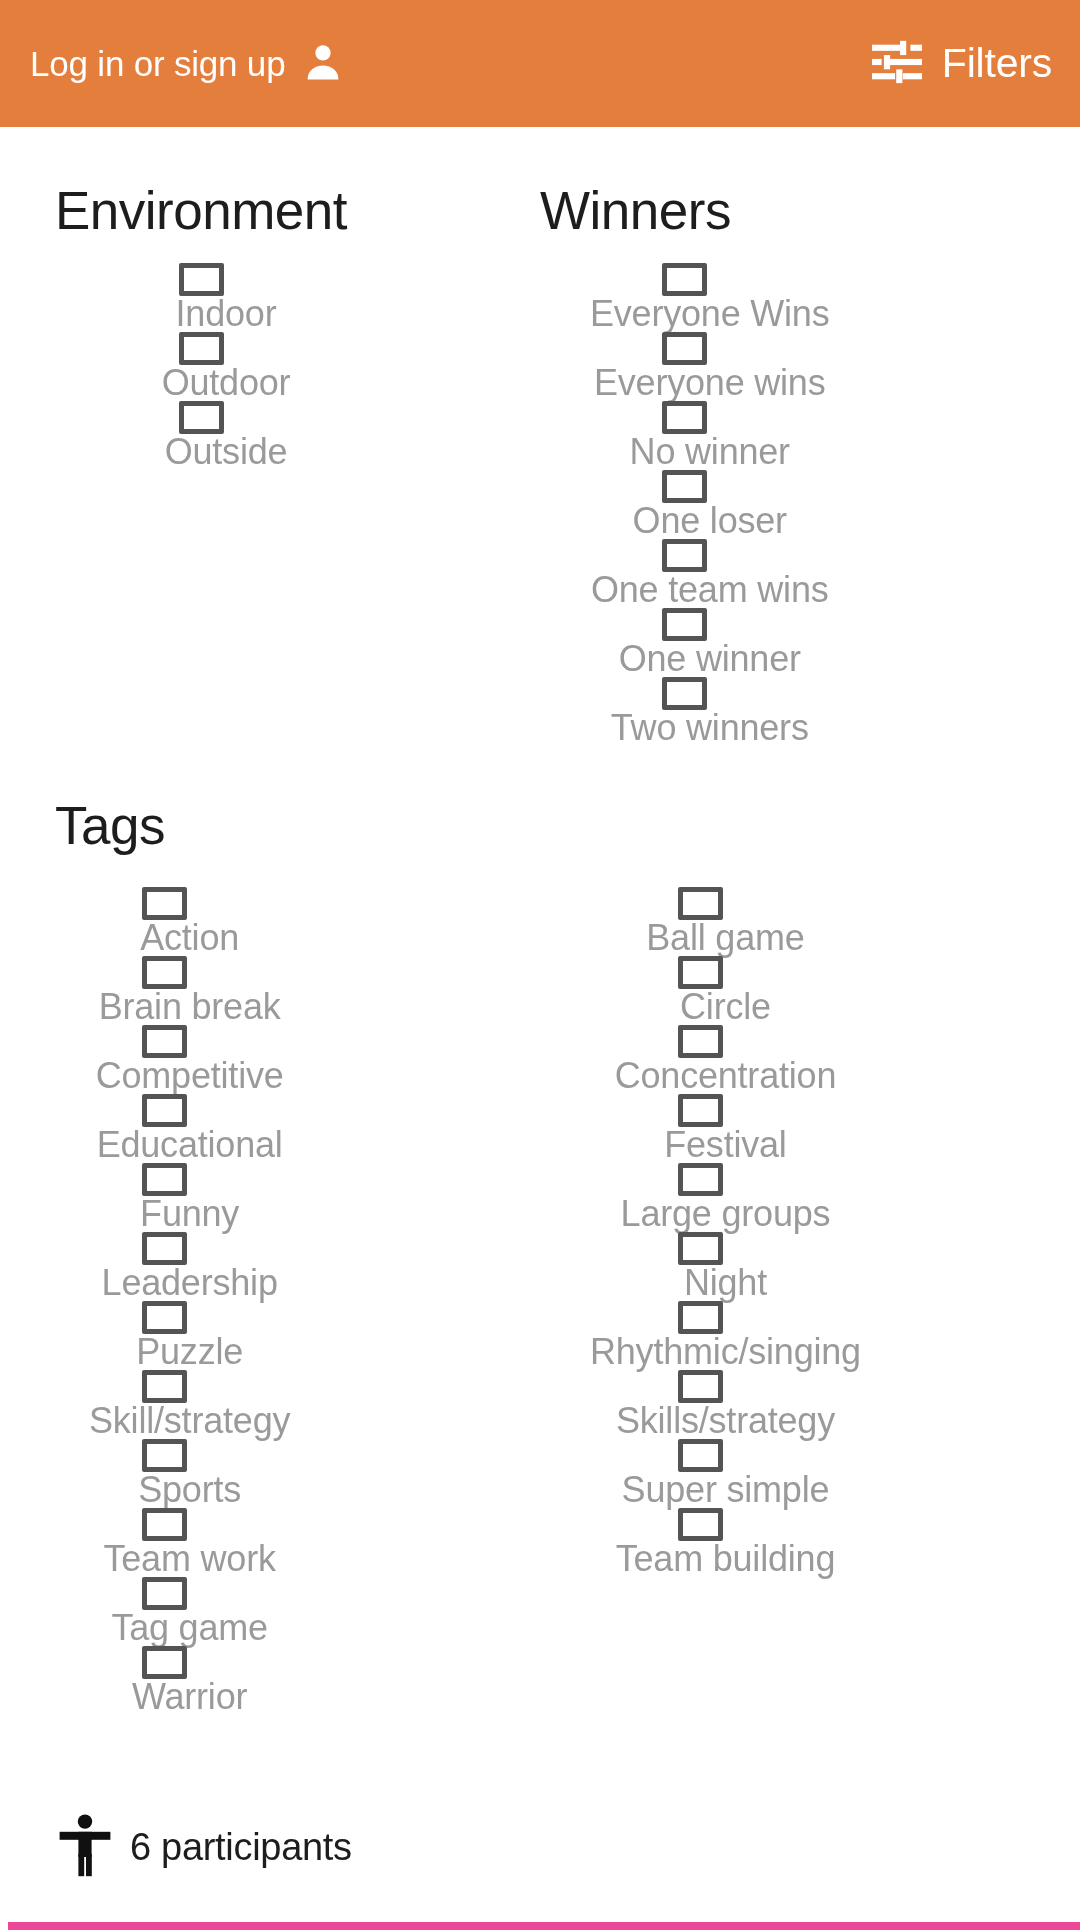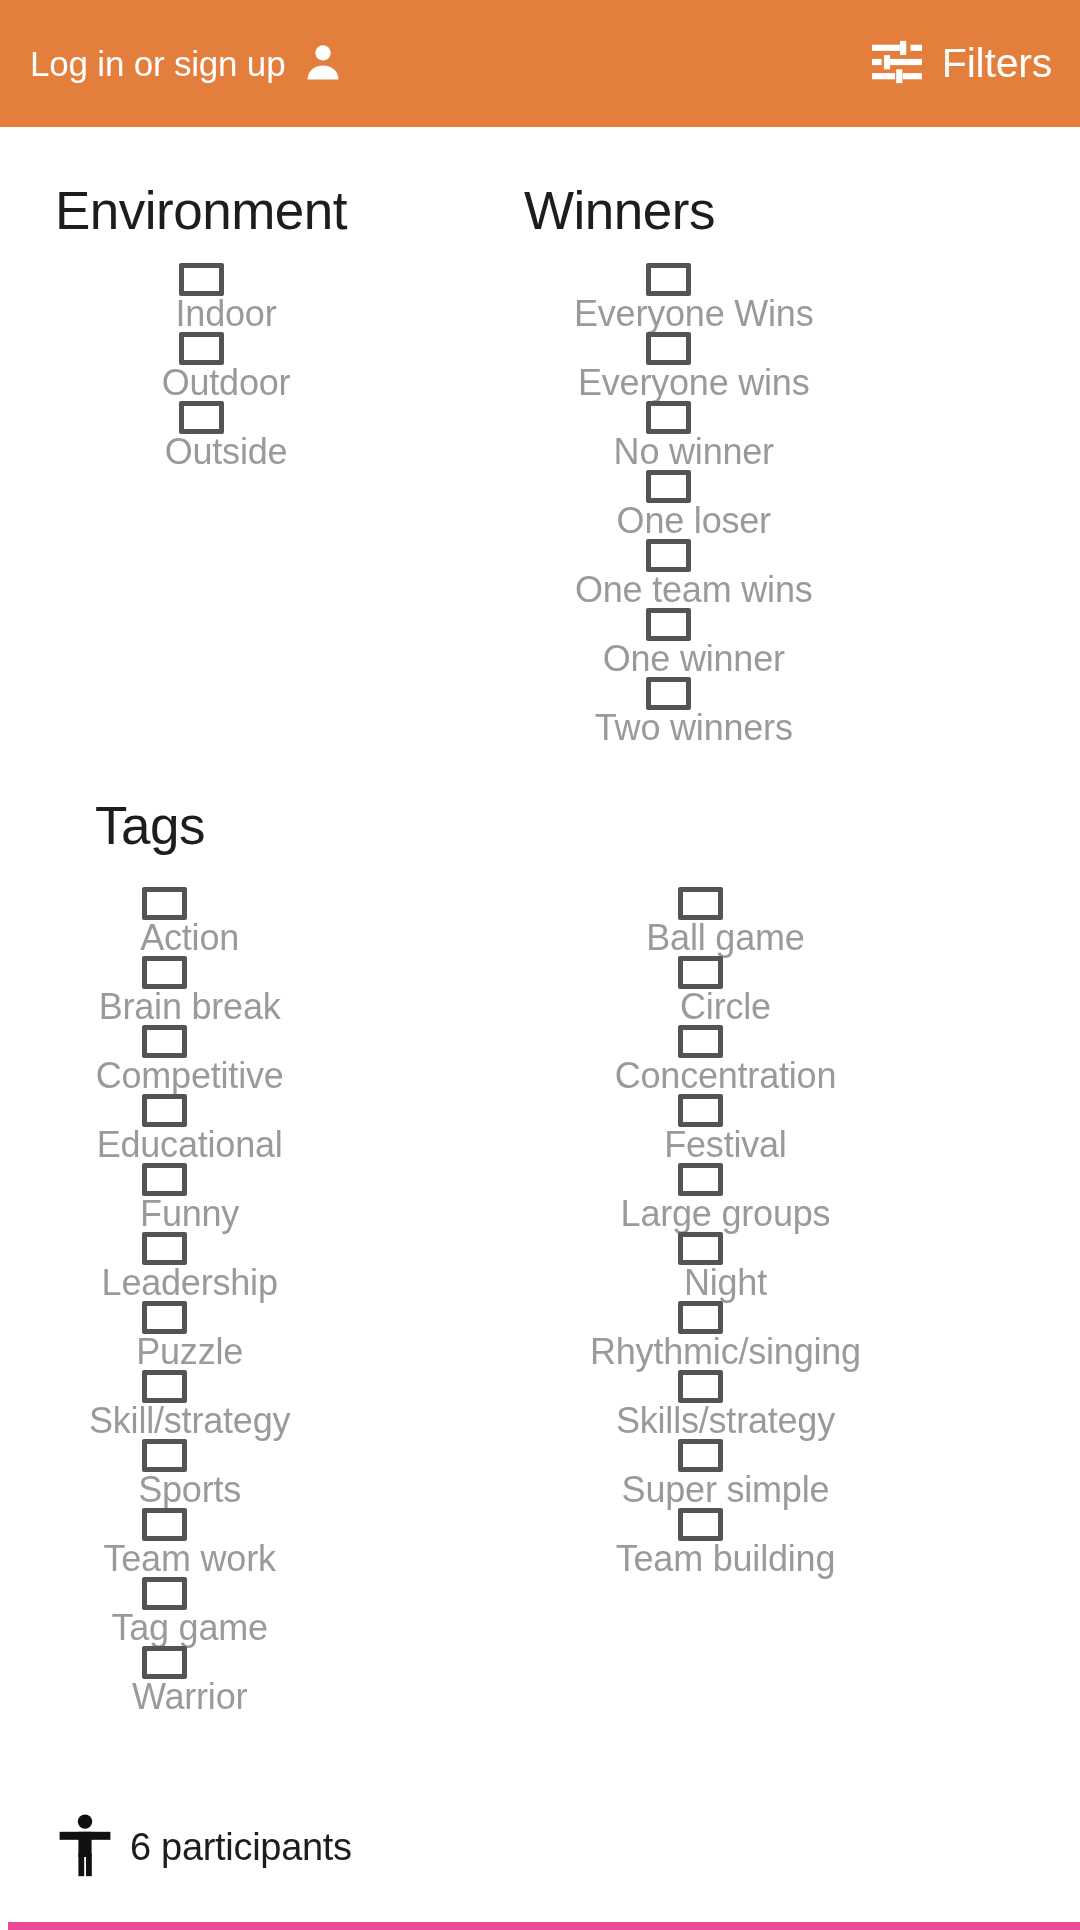--- a/index.html
+++ b/index.html
@@ -105,22 +105,22 @@
     letter-spacing: -0.2px;
     white-space: nowrap;
     margin-left: 50px;
     line-height: 1;
   }
 
   
   .block { position: absolute; }
 
   #environment-block { left: 55px; top: 55px; }
-  #winners-block     { left: 524px; top: 55px; }
-  #tags-block        { left: 55px; top: 670px; margin-left: 40px; }
+  #winners-block     { left: 540px; top: 55px; }
+  #tags-block        { left: 55px; top: 670px; }
   #tags-col-left     { position: absolute; left: 39px;  top: 760px; }
   #tags-col-right    { position: absolute; left: 540px; top: 760px; }
 
   
   .footer {
     position: absolute;
     left: 8px;
     bottom: 0;
     width: 100%;
     height: 160px;

